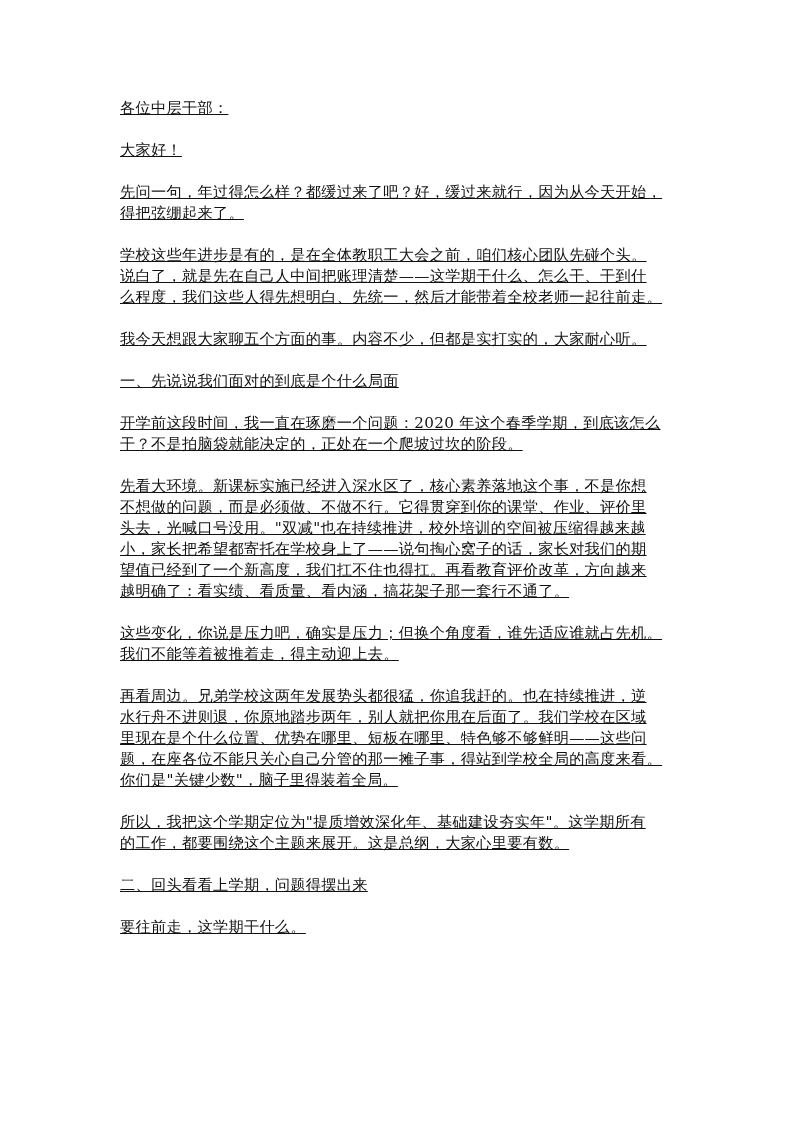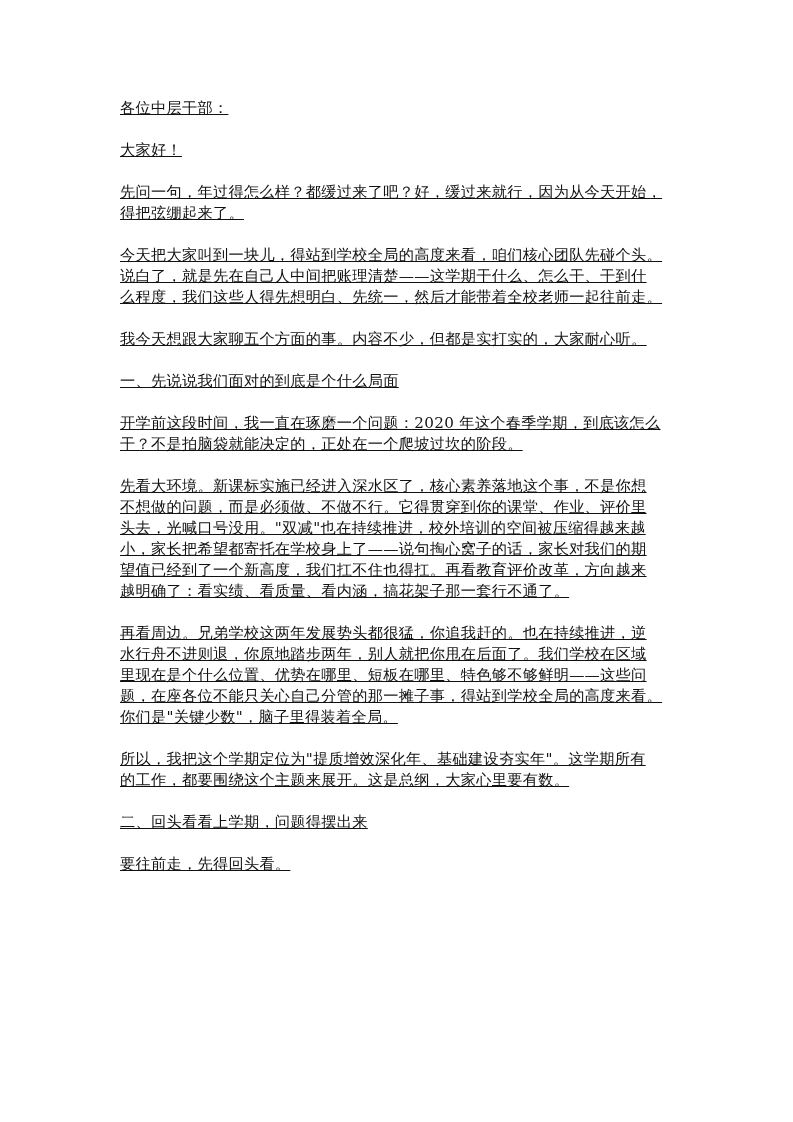--- a/index.html
+++ b/index.html
@@ -20,21 +20,21 @@
   <p class="para">
     <span class="line">大家好！</span>
   </p>
 
   <p class="para">
     <span class="line">先问一句，年过得怎么样？都缓过来了吧？好，缓过来就行，因为从今天开始，</span>
     <span class="line">得把弦绷起来了。</span>
   </p>
 
   <p class="para">
-    <span class="line">今天把大家叫到一块儿，得站到学校全局的高度来看，咱们核心团队先碰个头。</span>
+    <span class="line">学校这些年进步是有的，是在全体教职工大会之前，咱们核心团队先碰个头。</span>
     <span class="line">说白了，就是先在自己人中间把账理清楚——这学期干什么、怎么干、干到什</span>
     <span class="line">么程度，我们这些人得先想明白、先统一，然后才能带着全校老师一起往前走。</span>
   </p>
 
   <p class="para">
     <span class="line">我今天想跟大家聊五个方面的事。内容不少，但都是实打实的，大家耐心听。</span>
   </p>
 
   <p class="para">
     <span class="line">一、先说说我们面对的到底是个什么局面</span>
@@ -47,35 +47,39 @@
 
   <p class="para">
     <span class="line">先看大环境。新课标实施已经进入深水区了，核心素养落地这个事，不是你想</span>
     <span class="line">不想做的问题，而是必须做、不做不行。它得贯穿到你的课堂、作业、评价里</span>
     <span class="line">头去，光喊口号没用。"双减"也在持续推进，校外培训的空间被压缩得越来越</span>
     <span class="line">小，家长把希望都寄托在学校身上了——说句掏心窝子的话，家长对我们的期</span>
     <span class="line">望值已经到了一个新高度，我们扛不住也得扛。再看教育评价改革，方向越来</span>
     <span class="line">越明确了：看实绩、看质量、看内涵，搞花架子那一套行不通了。</span>
   </p>
 
+  <p class="para">
+    <span class="line">这些变化，你说是压力吧，确实是压力；但换个角度看，谁先适应谁就占先机。</span>
+    <span class="line">我们不能等着被推着走，得主动迎上去。</span>
+  </p>
 
   <p class="para">
     <span class="line">再看周边。兄弟学校这两年发展势头都很猛，你追我赶的。也在持续推进，逆</span>
     <span class="line">水行舟不进则退，你原地踏步两年，别人就把你甩在后面了。我们学校在区域</span>
     <span class="line">里现在是个什么位置、优势在哪里、短板在哪里、特色够不够鲜明——这些问</span>
     <span class="line">题，在座各位不能只关心自己分管的那一摊子事，得站到学校全局的高度来看。</span>
     <span class="line">你们是"关键少数"，脑子里得装着全局。</span>
   </p>
 
 
   <p class="para">
     <span class="line">所以，我把这个学期定位为"提质增效深化年、基础建设夯实年"。这学期所有</span>
     <span class="line">的工作，都要围绕这个主题来展开。这是总纲，大家心里要有数。</span>
   </p>
 
   <p class="para">
     <span class="line">二、回头看看上学期，问题得摆出来</span>
   </p>
 
   <p class="para">
-    <span class="line">要往前走，先得回头看。</span>
+    <span class="line">要往前走，这学期干什么。</span>
   </p>
 </div>
 
 </body></html>

